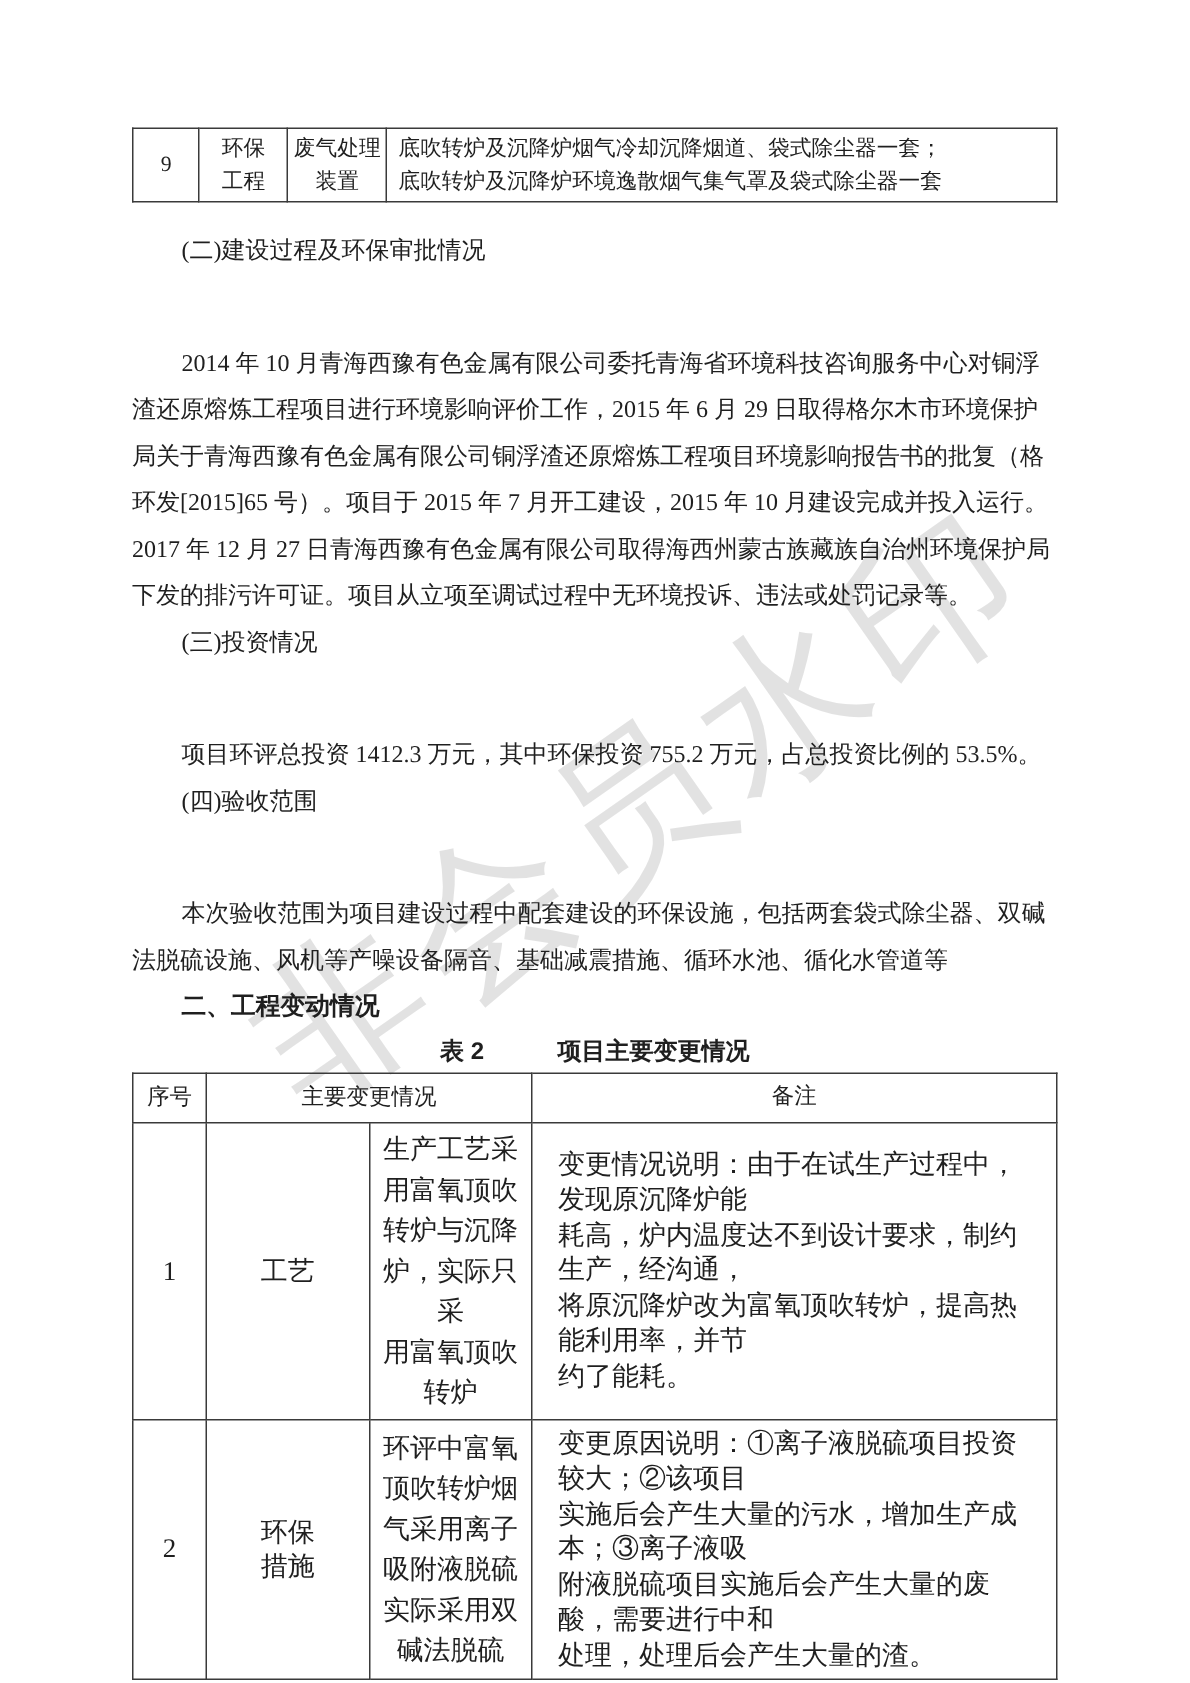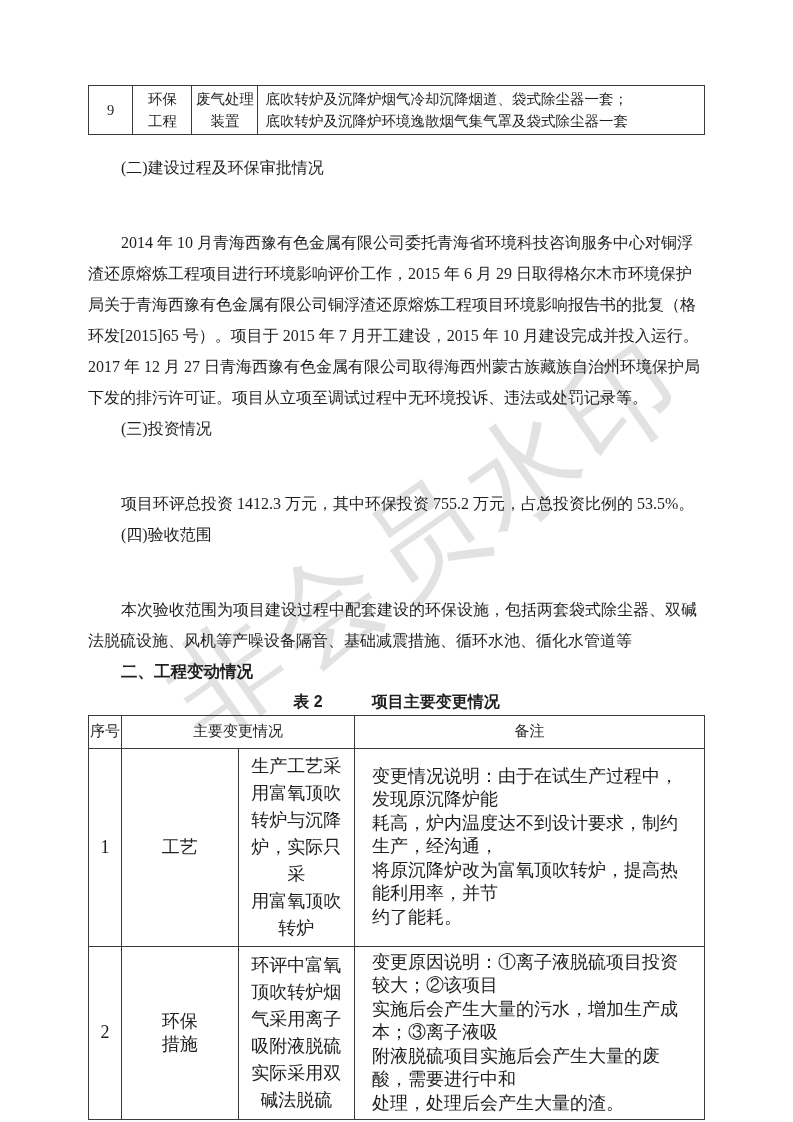--- a/index.html
+++ b/index.html
@@ -67,21 +67,21 @@
     display:flex; justify-content:center; align-items:center;
     gap:49px;
     font-family:"Liberation Sans", sans-serif;
     font-weight:bold;
     font-size:16px; line-height:26px;
   }
 
   
   .t2 td { font-size:18px; }
   .t2 .hdr td { height:24px; text-align:center; font-size:15px; }
-  .t2 .c1 { width:33px; text-align:center; }
+  .t2 .c1 { width:49px; text-align:center; }
   .t2 .c2 { width:51px; text-align:center; line-height:23px; }
   .t2 .c3 { width:167px; text-align:center; line-height:27px; padding:4px 4px; }
   .t2 .c4 { width:350px; text-align:left;  line-height:23.5px; padding:4px 17px; }
   .t2 .row-1 td { height:97px; }
   .t2 .row-2 td { height:109px; }
 </style>
 </head>
 <body>
 
 <div class="page">

